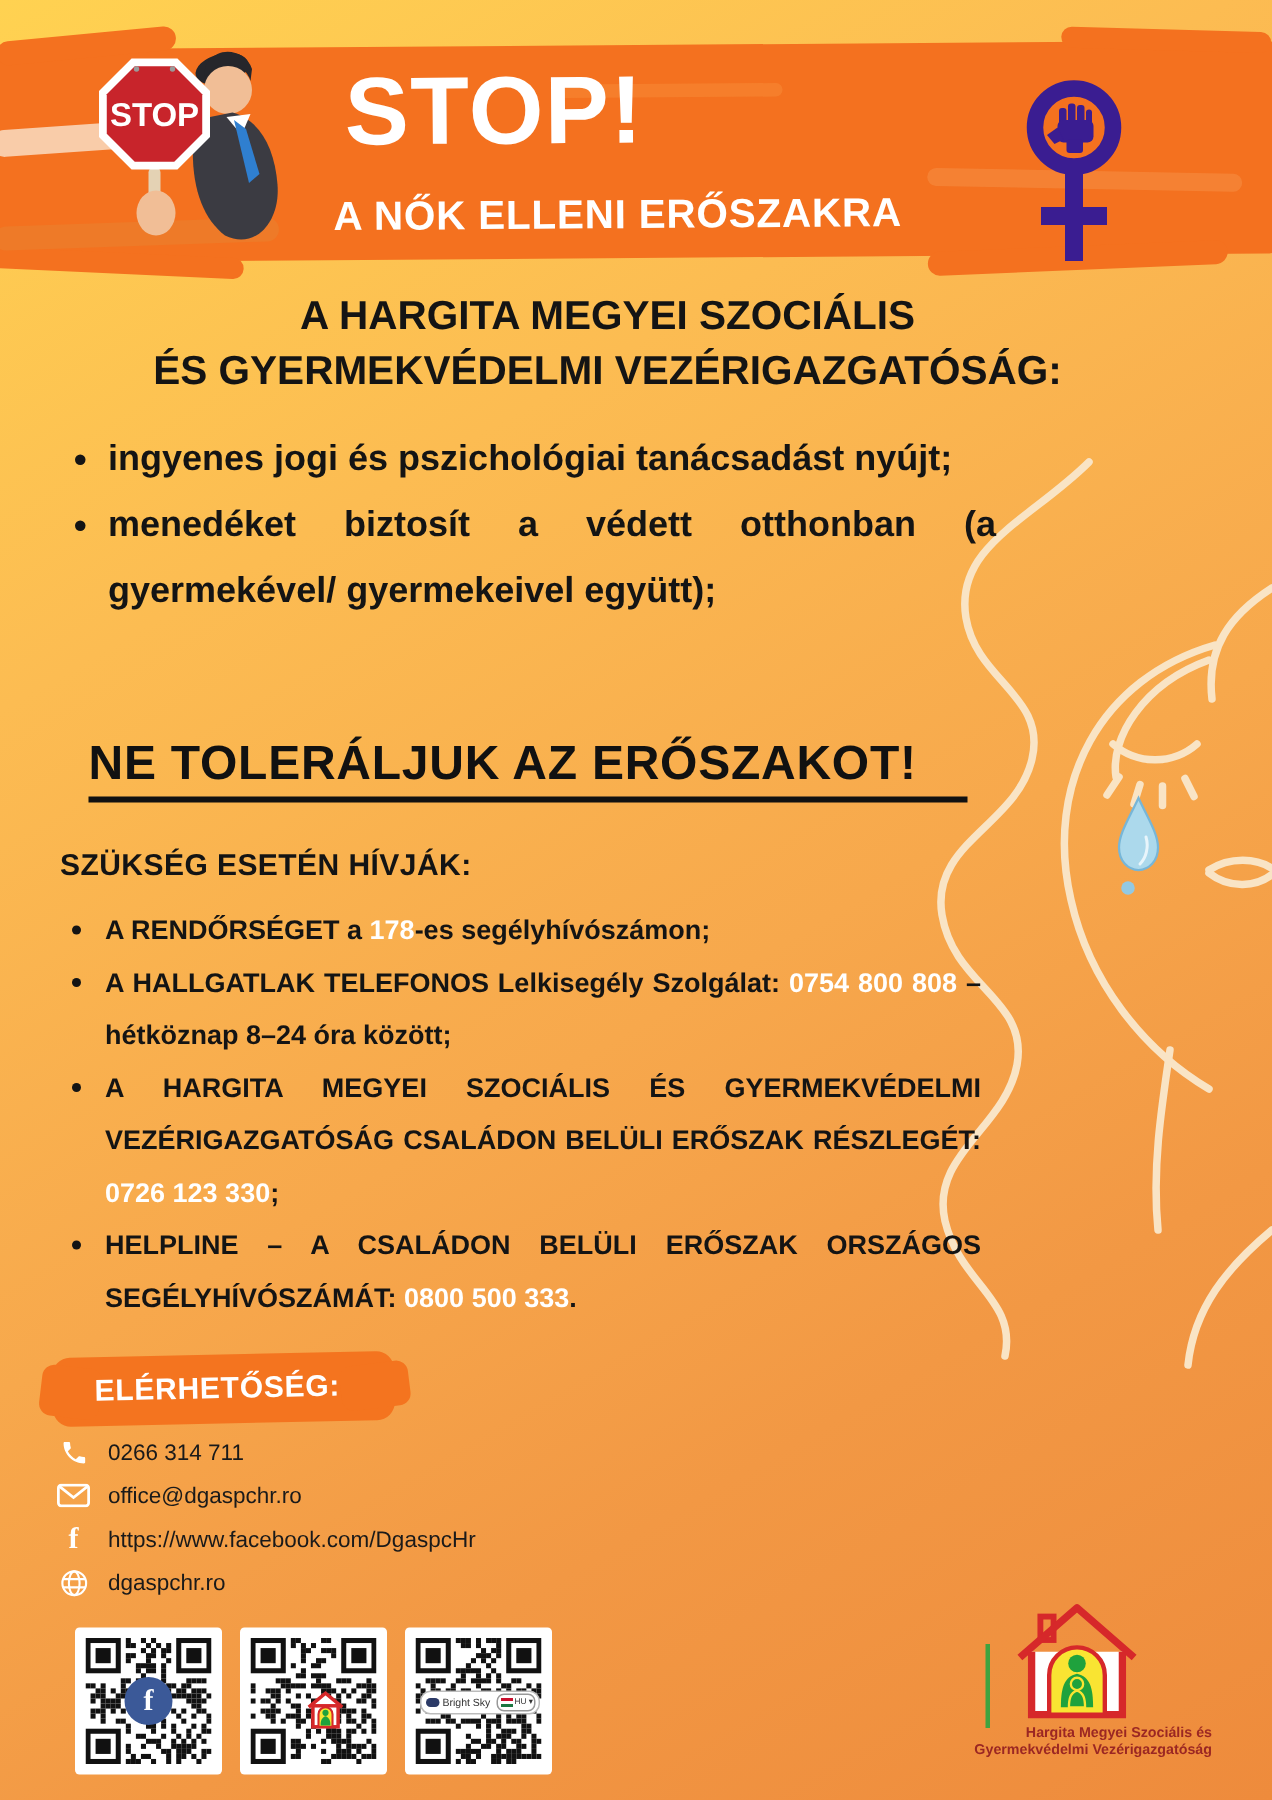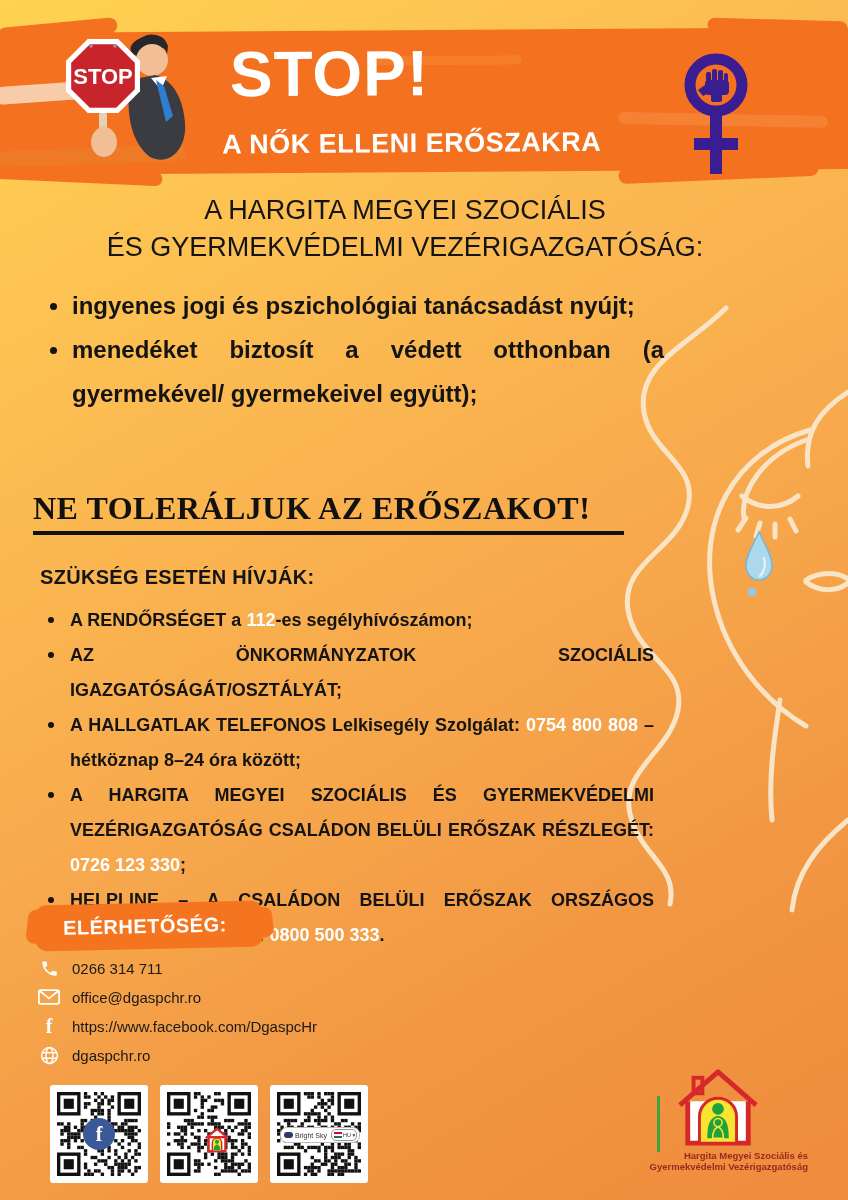--- a/index.html
+++ b/index.html
@@ -19,27 +19,27 @@
   .streak1{position:absolute;right:30px;top:86px;width:210px;height:12px;background:#F6873B;border-radius:6px;opacity:.75;transform:rotate(1.5deg);}
   .streak2{position:absolute;left:380px;top:26px;width:150px;height:9px;background:#F68530;border-radius:5px;opacity:.7;}
   .pale-streak{position:absolute;left:-6px;top:82px;width:150px;height:18px;background:#F9DCC2;border-radius:9px;opacity:.85;transform:rotate(-4deg);z-index:2;}
   .dark-smear{position:absolute;left:-4px;top:148px;width:190px;height:16px;background:#EE7A28;border-radius:8px;transform:rotate(-2deg);z-index:2;}
   .banner-title{position:absolute;left:238px;top:10px;color:#fff;font-weight:bold;font-size:64px;line-height:66px;letter-spacing:1px;}
   .banner-subtitle{position:absolute;left:230px;top:98px;color:#fff;font-weight:bold;font-size:27px;letter-spacing:.5px;}
   .man-svg{position:absolute;left:55px;top:28px;z-index:3;}
   .fist-svg{position:absolute;left:683px;top:52px;z-index:3;}
   
   .intro-heading{position:absolute;left:25px;top:192px;width:760px;text-align:center;
-    color:#141414;font-weight:normal;font-size:27px;line-height:37px;z-index:2;}
+    color:#141414;font-weight:bold;font-size:27px;line-height:37px;z-index:2;}
   .intro-list{position:absolute;left:46px;top:284px;width:618px;margin:0;padding:0;list-style:none;z-index:2;}
   .intro-list li{position:relative;padding-left:26px;color:#141414;font-weight:bold;
     font-size:24px;line-height:44px;text-align:justify;}
   .intro-list li::before{content:"";position:absolute;left:4px;top:19px;width:7px;height:7px;border-radius:50%;background:#141414;}
   
-  .slogan{position:absolute;left:33px;top:490px;z-index:2;font-family:Liberation Serif, serif;}
+  .slogan{position:absolute;left:59px;top:490px;z-index:2;}
   .slogan span{display:inline-block;color:#111;font-weight:bold;font-size:32px;letter-spacing:.5px;
     border-bottom:4px solid #111;padding-bottom:4px;padding-right:34px;}
   
   .emergency{position:absolute;left:40px;top:566px;width:614px;z-index:2;}
   .emergency-heading{color:#141414;font-weight:bold;font-size:20px;letter-spacing:.3px;}
   .emergency-list{margin:14px 0 0 0;padding:0;list-style:none;}
   .emergency-list li{position:relative;padding-left:30px;color:#141414;font-weight:bold;
     font-size:18px;line-height:35px;text-align:justify;}
   .emergency-list li::before{content:"";position:absolute;left:8px;top:14px;width:6px;height:6px;border-radius:50%;background:#141414;}
   .hl{color:#FFFFFF;}
@@ -160,22 +160,21 @@
     <li>menedéket biztosít a védett otthonban (a gyermekével/ gyermekeivel együtt);</li>
   </ul>
 
   <div class="slogan">
     <span>NE TOLERÁLJUK AZ ERŐSZAKOT!</span>
   </div>
 
   <div class="emergency">
     <div class="emergency-heading">SZÜKSÉG ESETÉN HÍVJÁK:</div>
     <ul class="emergency-list">
-      <li><span>A RENDŐRSÉGET a </span><span class="hl">112</span><span>-es segélyhívószámon;</span></li>
-      <li><span>AZ ÖNKORMÁNYZATOK SZOCIÁLIS IGAZGATÓSÁGÁT/OSZTÁLYÁT;</span></li>
+      <li><span>A RENDŐRSÉGET a </span><span class="hl">178</span><span>-es segélyhívószámon;</span></li>
       <li><span>A HALLGATLAK TELEFONOS Lelkisegély Szolgálat: </span><span class="hl">0754 800 808</span><span> – hétköznap 8–24 óra között;</span></li>
       <li><span>A HARGITA MEGYEI SZOCIÁLIS ÉS GYERMEKVÉDELMI VEZÉRIGAZGATÓSÁG CSALÁDON BELÜLI ERŐSZAK RÉSZLEGÉT: </span><span class="hl">0726 123 330</span><span>;</span></li>
       <li><span>HELPLINE – A CSALÁDON BELÜLI ERŐSZAK ORSZÁGOS SEGÉLYHÍVÓSZÁMÁT: </span><span class="hl">0800 500 333</span><span>.</span></li>
     </ul>
   </div>
 
   <div class="contact-brush">
     <span>ELÉRHETŐSÉG:</span>
   </div>
 

